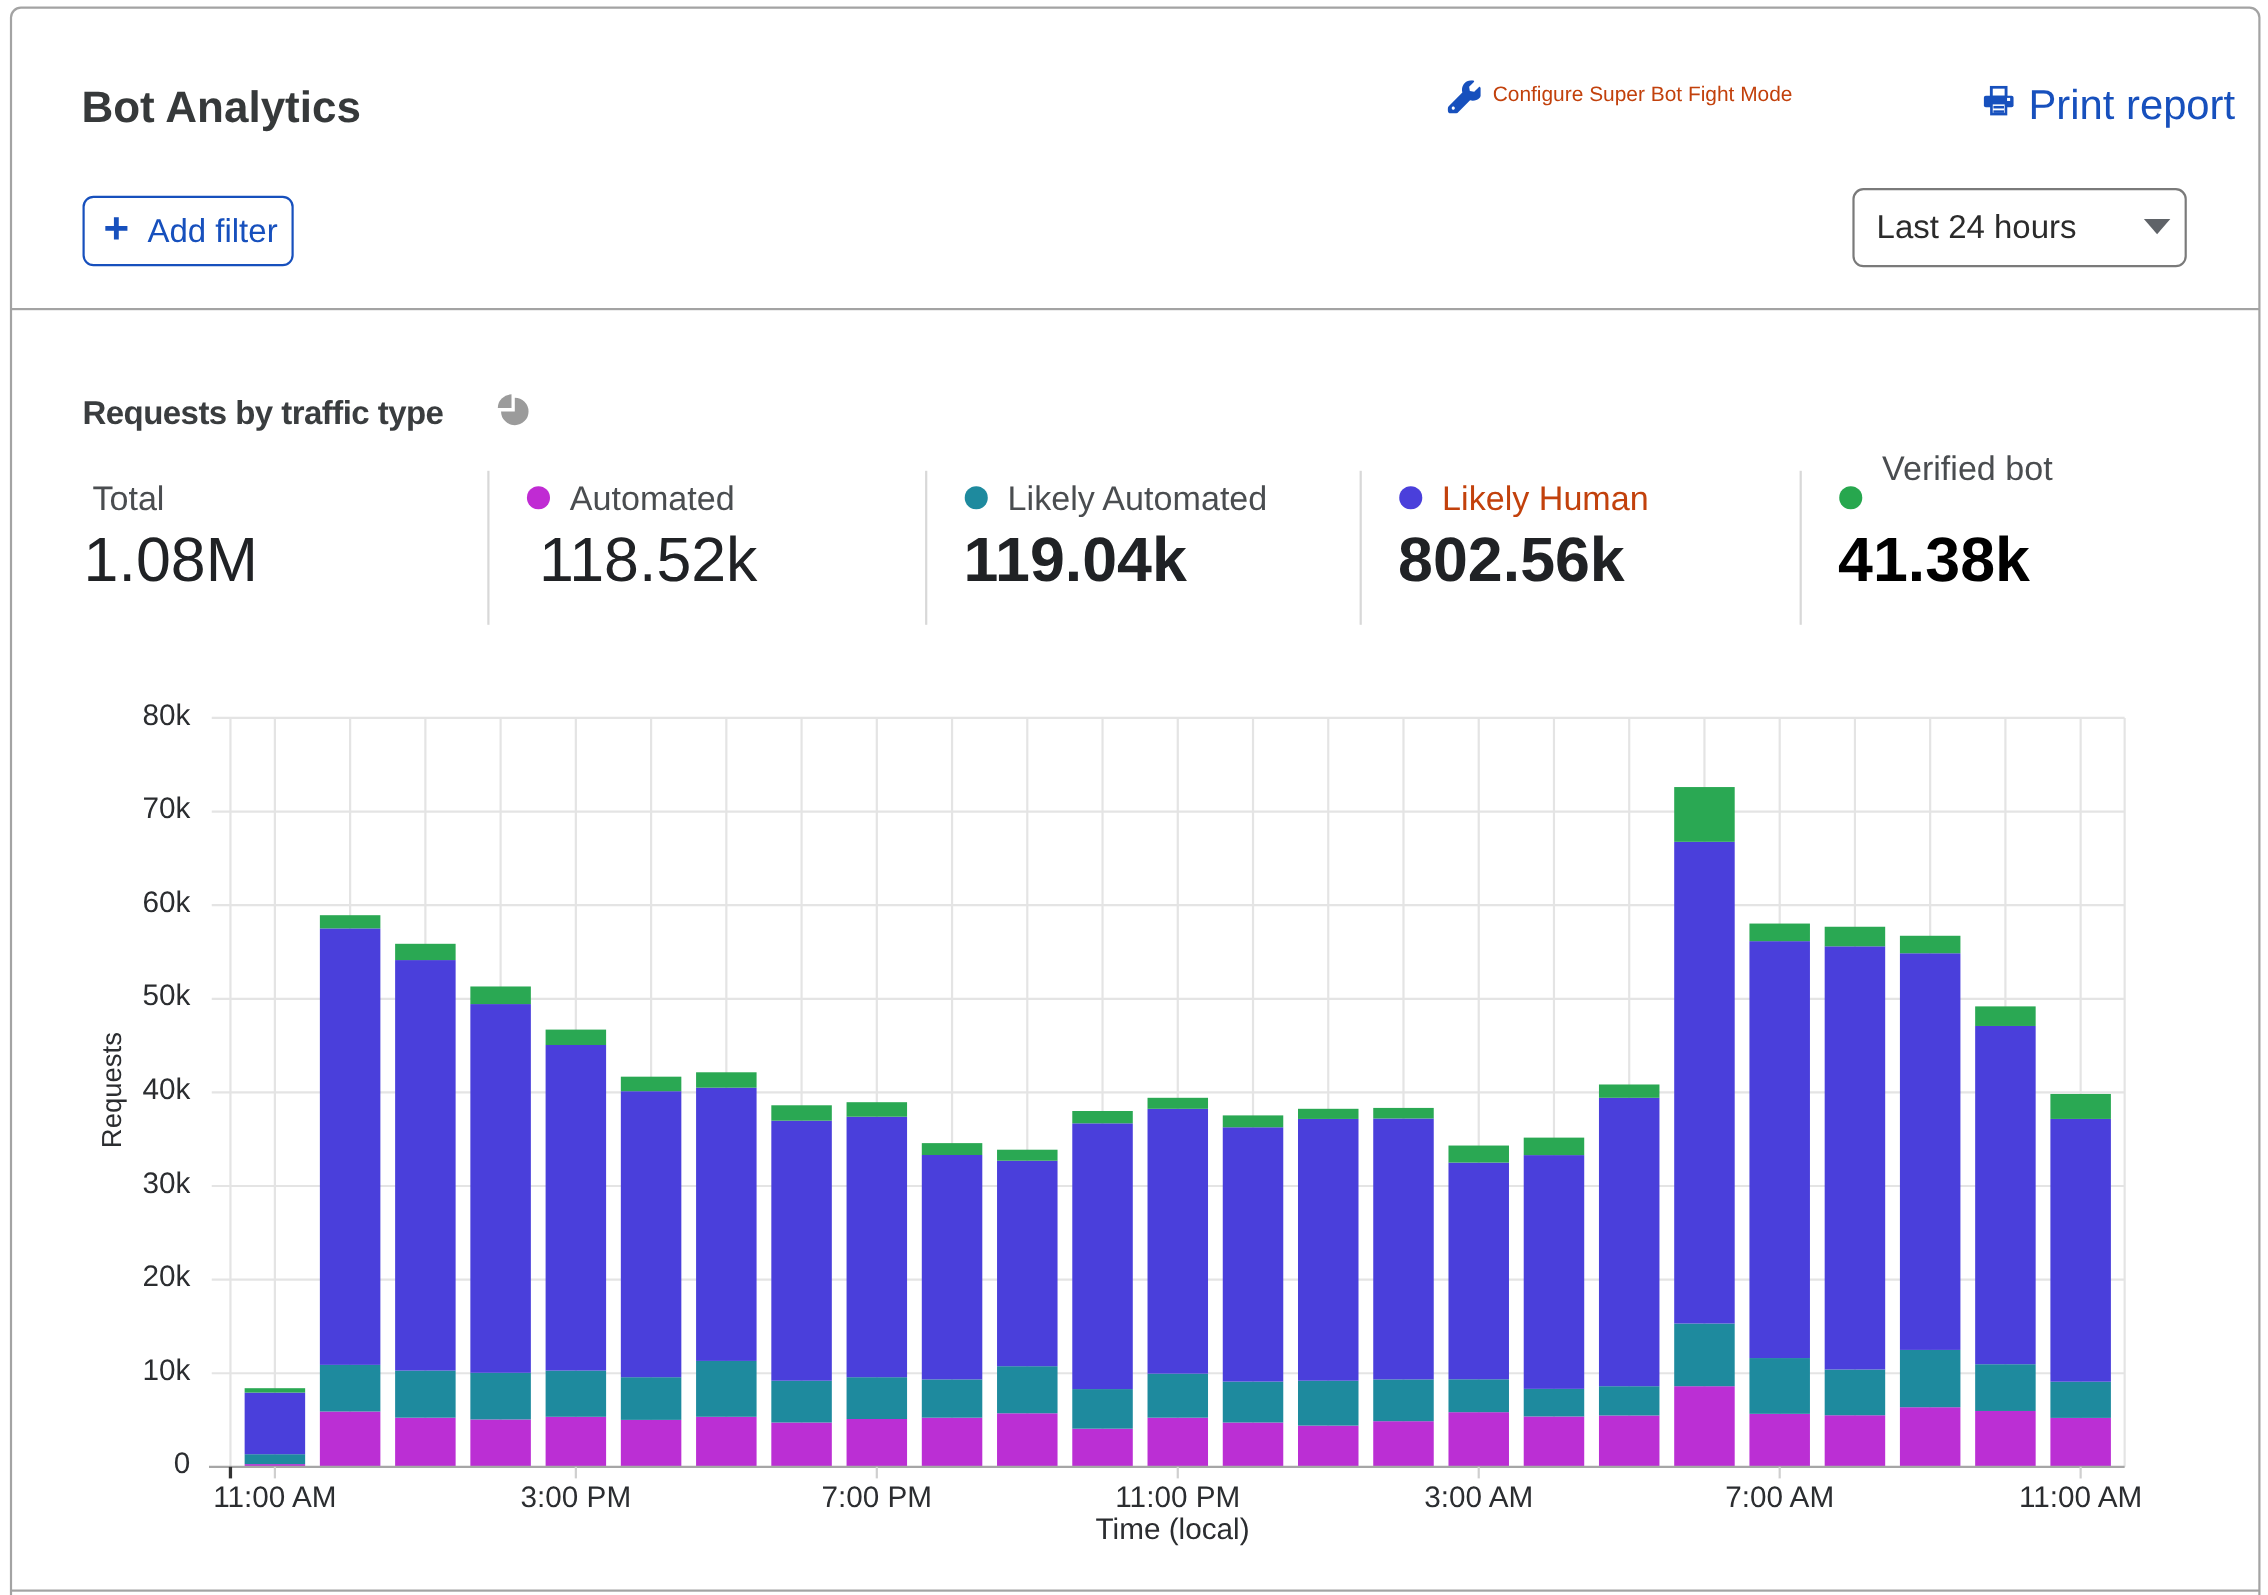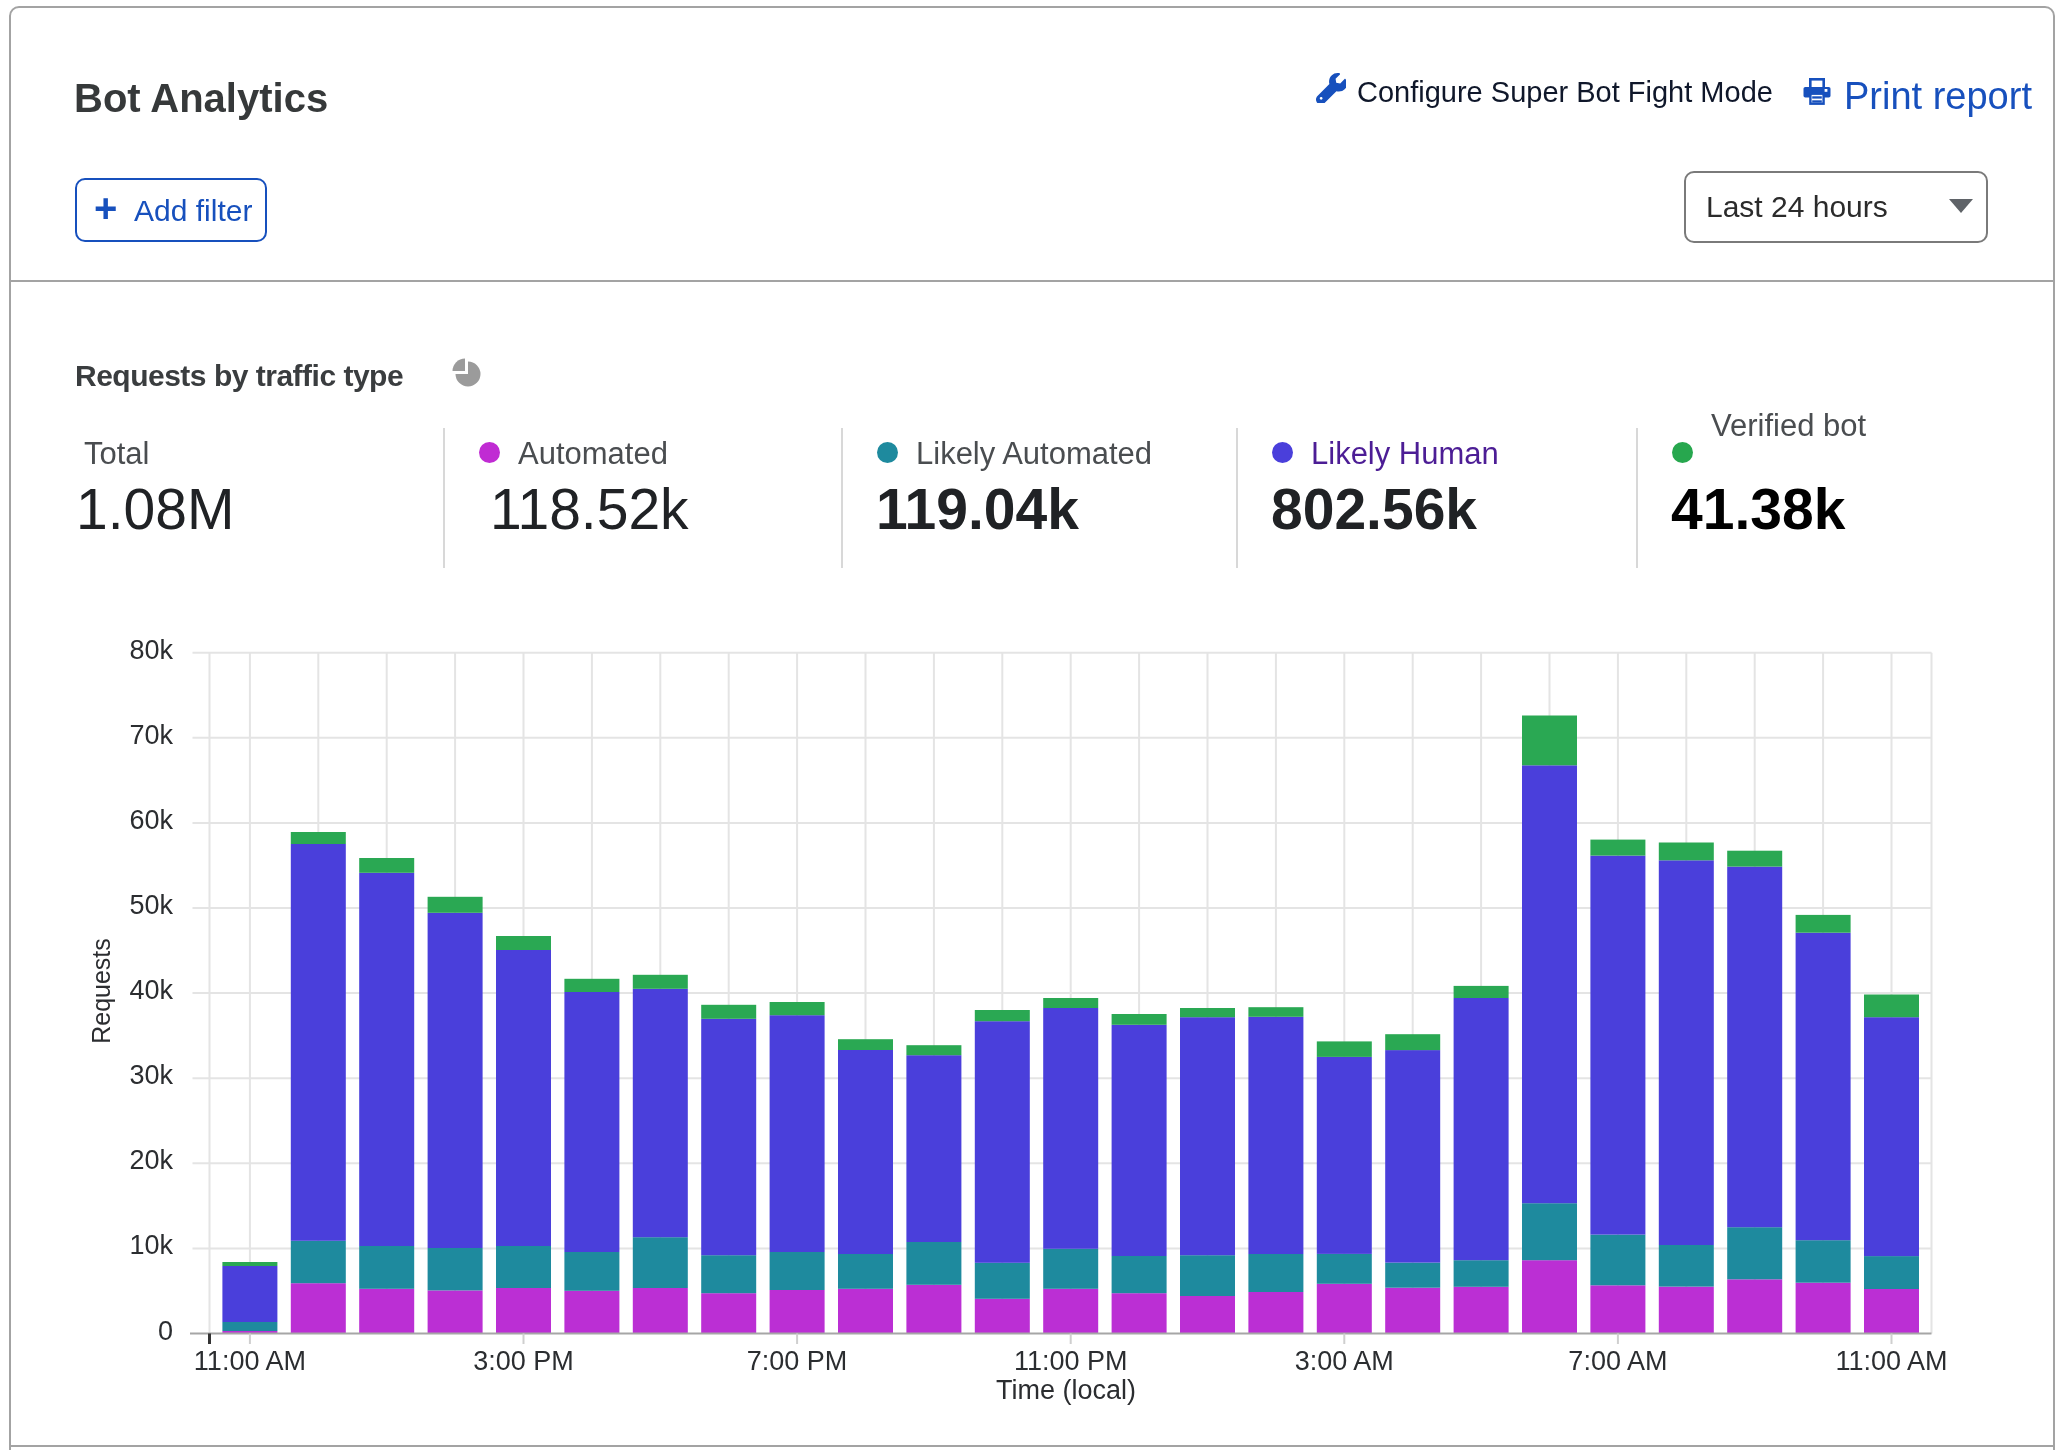--- a/index.html
+++ b/index.html
@@ -8,21 +8,21 @@
 </head>
 <body>
 <div style="position:absolute;left:9px;top:6px;width:2046px;height:1600px;border:2px solid #a3a3a3;border-radius:10px 10px 0 0"></div>
 <div style="position:absolute;left:10px;top:280px;width:2044px;height:2px;background:#a3a3a3"></div>
 <div style="position:absolute;left:10px;top:1445px;width:2044px;height:2px;background:#a3a3a3"></div>
 
 <div style="position:absolute;left:74px;top:76px;font-size:40px;font-weight:700;color:#36393a">Bot Analytics</div>
 <svg style="position:absolute;left:1316px;top:73px" width="30" height="30" viewBox="0 0 512 512">
     <path fill="#1750bd" d="M507.7 109.3c-2.2-9.1-13.5-12.2-20.1-5.6l-74.4 74.4-67.9-11.3L334 98.9l74.4-74.4c6.6-6.6 3.4-17.9-5.7-20.1-47.4-11.7-99.6 1.1-136.8 38.3-39.4 39.4-51.8 95.9-37.3 146.2L24.9 393c-33.2 33.2-33.2 87.1 0 120.3 33.2 33.2 87.1 33.2 120.3 0l203.4-203.4c50.6 14.9 106.8 2.6 146.3-36.9 37.2-37.2 50.1-89.4 38.3-136.8zM88 456c-13.3 0-24-10.7-24-24s10.7-24 24-24 24 10.7 24 24-10.7 24-24 24z"></path>
   </svg>
-<div style="position:absolute;left:1357px;top:76px;font-size:29px;color:#0f172a">Configure Super Bot Fight Mode</div>
+<div style="position:absolute;left:1357px;top:76px;font-size:19px;color:#c2410c">Configure Super Bot Fight Mode</div>
 <svg style="position:absolute;left:1803px;top:78px" width="28" height="28" viewBox="0 0 28 28">
 <rect x="7.3" y="1.3" width="13.4" height="9" fill="none" stroke="#1750bd" stroke-width="2.6"></rect>
 <rect x="0.5" y="9" width="27" height="10.5" rx="1.8" fill="#1750bd"></rect>
 <rect x="21.6" y="11" width="2.8" height="2.8" fill="#fff"></rect>
 <rect x="7.4" y="15.7" width="13.2" height="10" fill="#fff" stroke="#1750bd" stroke-width="2.4"></rect>
 <rect x="9.2" y="18.3" width="9.6" height="2.3" fill="#1750bd"></rect>
 <rect x="9.2" y="22.3" width="9.6" height="2.3" fill="#1750bd"></rect>
 </svg>
 <div style="position:absolute;left:1844px;top:75px;font-size:38px;color:#1750bd">Print report</div>
 
@@ -45,21 +45,21 @@
 <div style="position:absolute;left:443px;top:428px;width:2px;height:140px;background:#d8d8d8"></div>
 <div style="position:absolute;left:479px;top:442px;width:21px;height:21px;border-radius:50%;background:#c02bd3"></div>
 <div style="position:absolute;left:518px;top:436px;font-size:31px;color:#4a4d50">Automated</div>
 <div style="position:absolute;left:490px;top:476px;font-size:57px;font-weight:400;color:#202225">118.52k</div>
 <div style="position:absolute;left:841px;top:428px;width:2px;height:140px;background:#d8d8d8"></div>
 <div style="position:absolute;left:877px;top:442px;width:21px;height:21px;border-radius:50%;background:#1e8a9e"></div>
 <div style="position:absolute;left:916px;top:436px;font-size:31px;color:#4a4d50">Likely Automated</div>
 <div style="position:absolute;left:876px;top:476px;font-size:57px;font-weight:700;color:#202225">119.04k</div>
 <div style="position:absolute;left:1236px;top:428px;width:2px;height:140px;background:#d8d8d8"></div>
 <div style="position:absolute;left:1272px;top:442px;width:21px;height:21px;border-radius:50%;background:#4a3fdb"></div>
-<div style="position:absolute;left:1311px;top:436px;font-size:31px;color:#4c1d95">Likely Human</div>
+<div style="position:absolute;left:1311px;top:436px;font-size:31px;color:#c2410c">Likely Human</div>
 <div style="position:absolute;left:1271px;top:476px;font-size:57px;font-weight:700;color:#202225">802.56k</div>
 <div style="position:absolute;left:1636px;top:428px;width:2px;height:140px;background:#d8d8d8"></div>
 <div style="position:absolute;left:1672px;top:442px;width:21px;height:21px;border-radius:50%;background:#27a74e"></div>
 <div style="position:absolute;left:1711px;top:408px;font-size:31px;color:#4a4d50">Verified bot</div>
 <div style="position:absolute;left:1671px;top:476px;font-size:57px;font-weight:700;color:#000000">41.38k</div>
 
 <svg style="position:absolute;left:0;top:0" width="2062" height="1450" viewBox="0 0 2062 1450">
 <line x1="192.5" y1="1248.4" x2="1931.5" y2="1248.4" stroke="#e4e4e4" stroke-width="2"></line>
 <line x1="192.5" y1="1163.3" x2="1931.5" y2="1163.3" stroke="#e4e4e4" stroke-width="2"></line>
 <line x1="192.5" y1="1078.2" x2="1931.5" y2="1078.2" stroke="#e4e4e4" stroke-width="2"></line>

